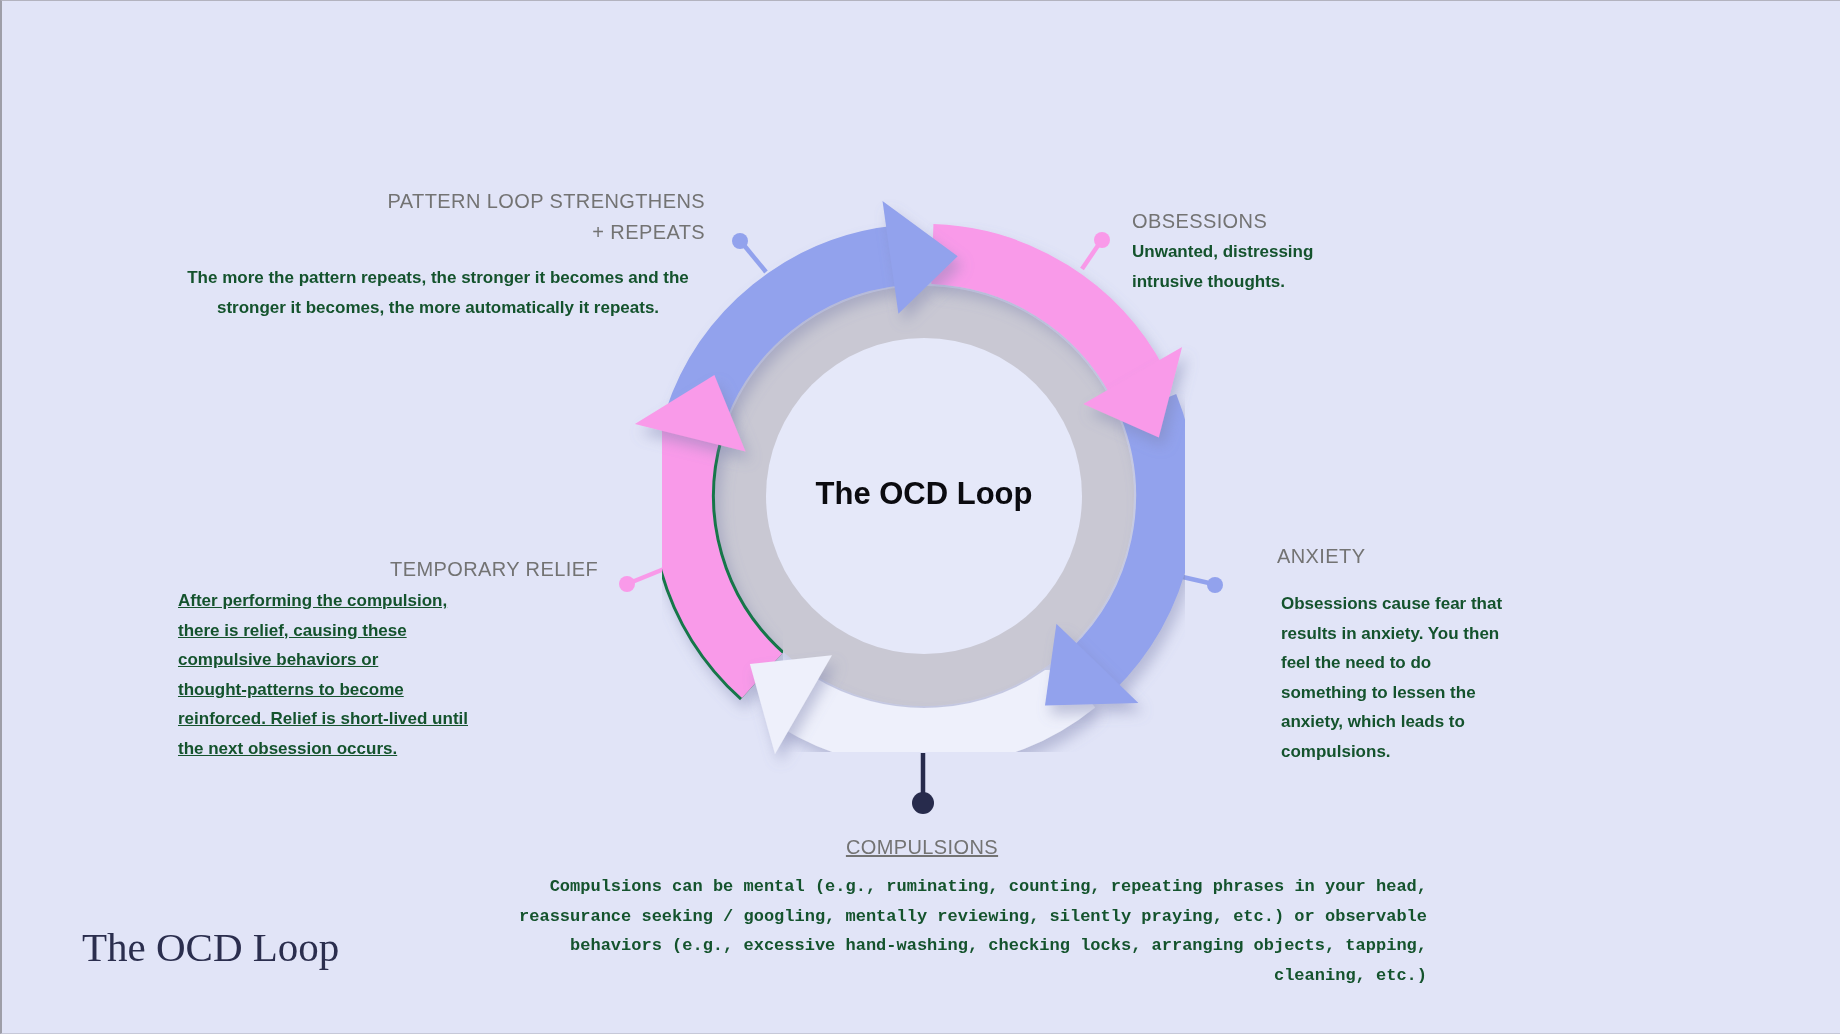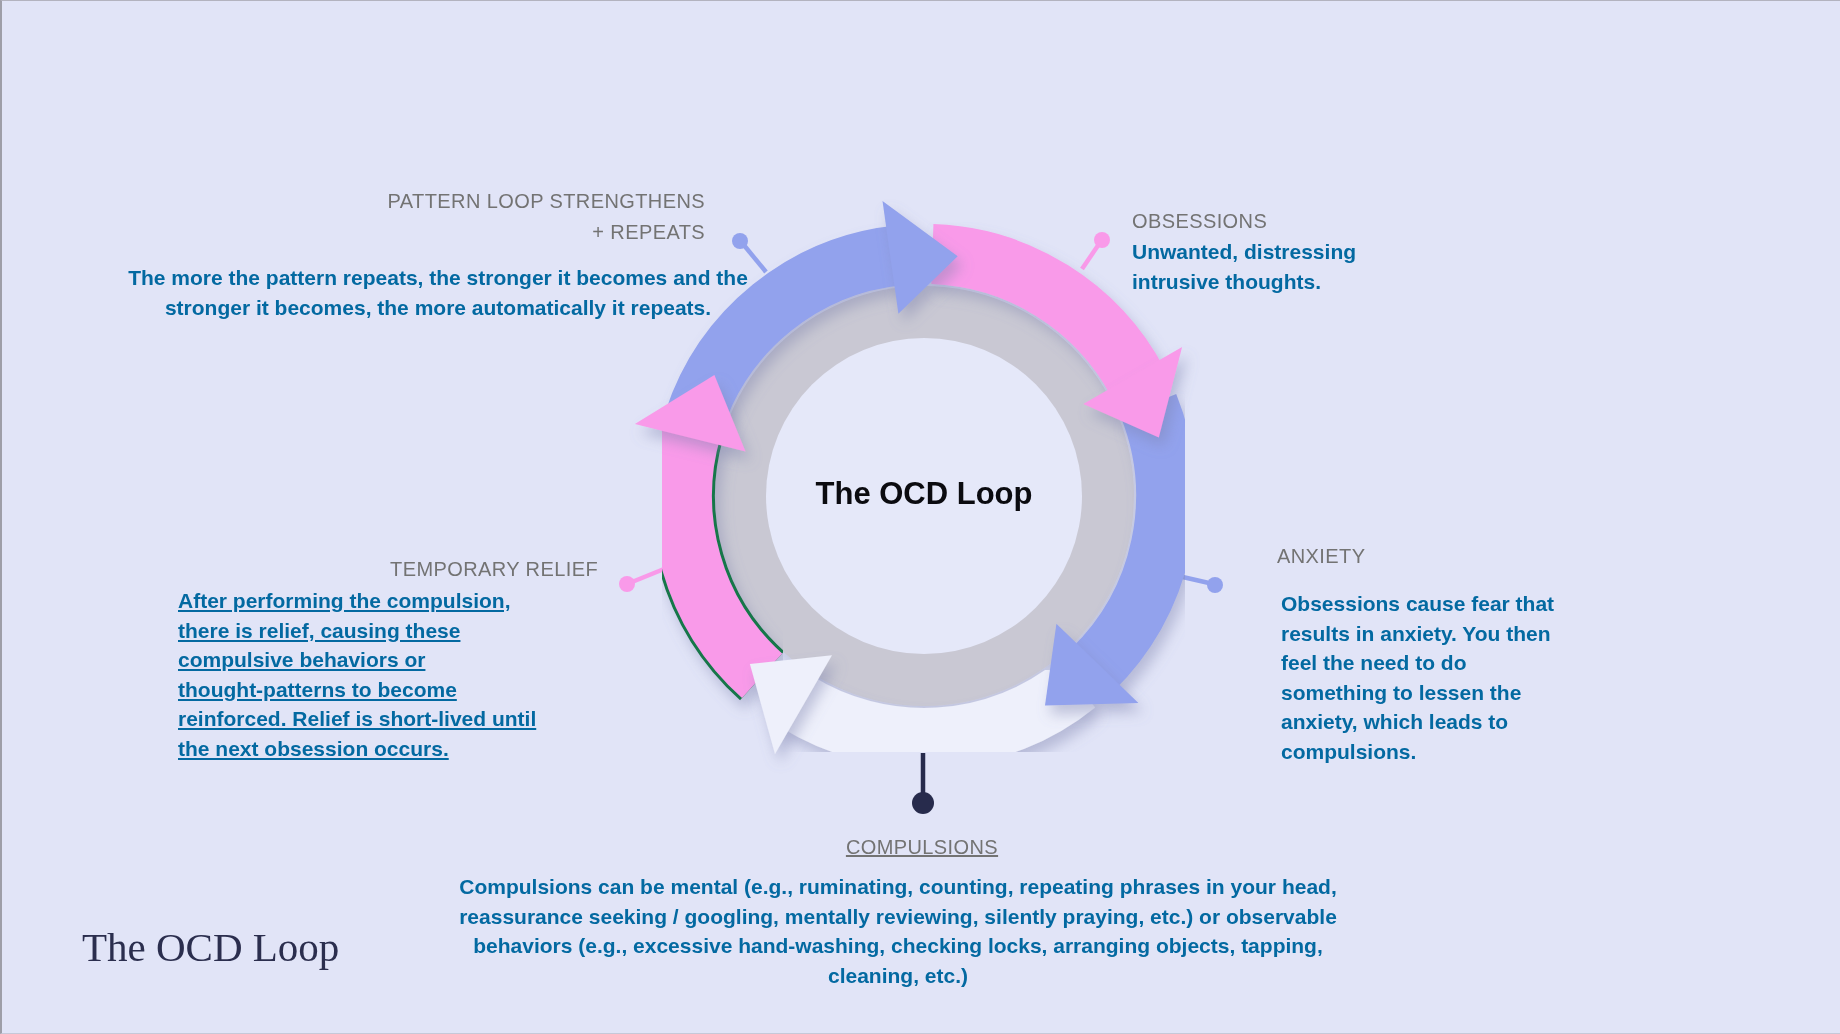--- a/index.html
+++ b/index.html
@@ -12,32 +12,32 @@
     box-sizing:border-box;
     font-family:"Liberation Sans", sans-serif;
   }
   .layer-svg{position:absolute;left:0;top:0;z-index:1;}
   .txt{position:absolute;z-index:2;white-space:pre-line;}
   .heading{
     font-size:20px;font-weight:400;color:#737373;
     letter-spacing:0.4px;line-height:31px;
   }
   .body-bold{
-    font-size:21px;font-weight:700;color:#0369a1;line-height:29.5px;
+    font-size:17px;font-weight:700;color:#14532d;line-height:29.5px;
   }
   .pattern-label{right:1135px;top:185px;text-align:right;}
   .pattern-desc{right:1082px;top:262px;width:640px;text-align:center;}
   .obsessions-label{left:1130px;top:205px;}
   .obsessions-desc{left:1130px;top:236px;width:320px;}
   .anxiety-label{left:1243px;top:540px;margin-left:32px;}
   .anxiety-desc{left:1243px;top:588px;width:320px;margin-left:36px;}
   .relief-label{right:1242px;top:537px;text-align:right;margin-top:16px;}
   .relief-desc{right:1242px;top:585px;width:420px;text-align:left;text-decoration:underline;}
   .compulsions-label{left:920px;top:831px;transform:translateX(-50%);text-align:center;text-decoration:underline;}
-  .compulsions-desc{left:896px;top:871px;transform:translateX(-50%);width:1010px;text-align:center;}
+  .compulsions-desc{left:920px;top:871px;transform:translateX(-50%);width:1010px;text-align:right;font-family:Liberation Mono, monospace;}
   .center-title{
     left:922px;top:493px;transform:translate(-50%,-50%);
     font-size:31px;font-weight:700;color:#0b0b10;white-space:nowrap;
   }
   .footer-title{
     left:80px;top:922px;
     font-family:"Liberation Serif", serif;
     font-size:41px;font-weight:400;color:#2b2e4e;white-space:nowrap;
   }
 </style>

